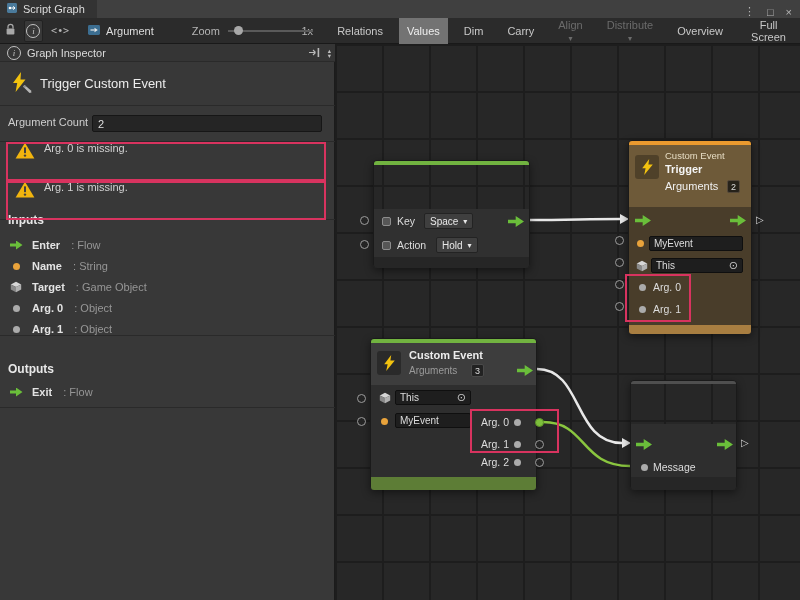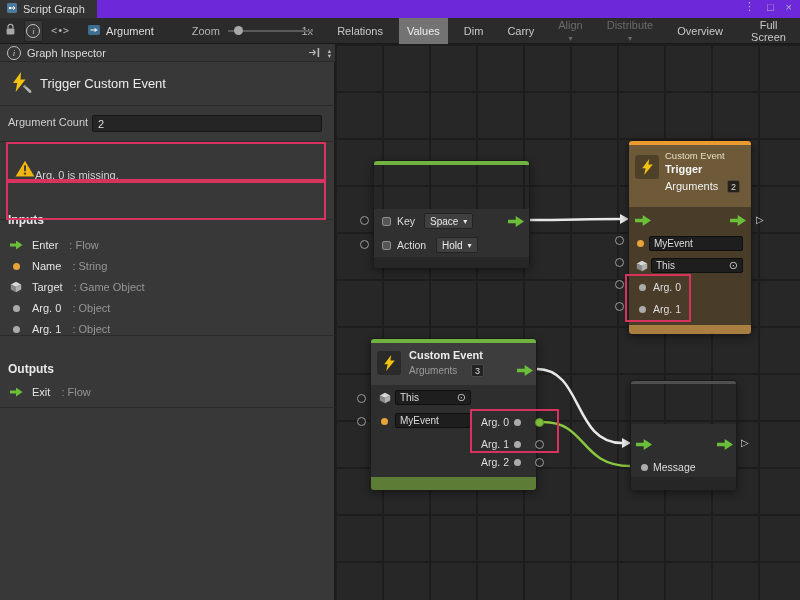--- a/index.html
+++ b/index.html
@@ -1,22 +1,22 @@
 <!DOCTYPE html>
 <html><head>
 <meta charset="utf-8">
 <style>
   html,body{margin:0;padding:0;background:#141414}
   .app{position:relative;width:800px;height:600px;overflow:hidden;
        font-family:"Liberation Sans","DejaVu Sans",sans-serif;color:#ccc;
        background:#202020;user-select:none}
 
   
-  .titlebar{position:absolute;left:0;top:0;width:800px;height:18px;background:#6d28d9;
-            display:flex;align-items:flex-start}
+  .titlebar{position:absolute;left:0;top:0;width:800px;height:18px;background:#404040;
+            display:flex;align-items:flex-end}
   .tab{height:18px;background:#333;display:flex;align-items:center;gap:5px;
        padding:0 12px 0 6px;font-size:11px;color:#ddd}
   .winbtns{margin-left:auto;display:flex;align-items:center;gap:12px;padding-right:8px;
            color:#b5b5b5;font-size:11px}
   .winbtns span{cursor:default}
 
   
   .toolbar{position:absolute;left:0;top:18px;width:800px;height:26px;background:#2b2b2b;
            border-bottom:1px solid #191919;display:flex;align-items:center;
            padding:0 2px 0 5px;gap:8px;box-sizing:border-box;font-size:11px}
@@ -44,26 +44,26 @@
   .isec{position:absolute;left:0;width:335px;border-bottom:1px solid #2a2a2a;box-sizing:border-box}
   .ihead{display:flex;align-items:center;gap:6px;padding:0 4px 0 7px;background:#353535}
   .iheadlbl{color:#dadada;font-size:11px}
   .iheadicons{margin-left:auto;display:flex;align-items:center;gap:7px}
   .ud{display:inline-flex;flex-direction:column;font-size:6.5px;line-height:5px;color:#bdbdbd}
   .unit-title{position:absolute;left:40px;top:14px;font-size:13px;color:#ececec}
   .arglbl{position:absolute;left:8px;top:10px;font-size:11px;color:#cfcfcf}
   .argfield{position:absolute;left:92px;top:9px;width:230px;height:17px;background:#252525;
             border:1px solid #161616;border-radius:2px;color:#dfdfdf;font-size:11px;
             padding:0 5px;line-height:17px;box-sizing:border-box}
-  .warnrow{position:absolute;left:0;width:335px;height:39px;display:flex;align-items:flex-end;padding-left:15px;box-sizing:border-box}
+  .warnrow{position:absolute;left:0;width:335px;height:39px;display:flex;align-items:flex-start;gap:9px;padding-left:15px;box-sizing:border-box}
   .warntext{font-size:11px;color:#d2d2d2}
   .seclbl{position:absolute;left:8px;top:6px;font-size:12px;font-weight:700;color:#e8e8e8}
   .iorow{position:absolute;left:8px;height:16px;display:flex;align-items:center;gap:8px;font-size:11px}
   .ioicon{width:16px;display:flex;justify-content:center;align-items:center}
-  .ioname{color:#e3e3e3;font-weight:400}
+  .ioname{color:#e3e3e3;font-weight:700}
   .iotype{color:#969696;white-space:pre}
   .fi{width:13px;height:9px;background:#6abe3a;
       clip-path:polygon(0 33%,50% 33%,50% 0,100% 50%,50% 100%,50% 67%,0 67%)}
   .dot{width:7px;height:7px;border-radius:50%;display:inline-block;flex:none}
   .dot.orange{background:#e9a33b}
   .dot.lgray{background:#ababab}
   .redrect{position:absolute;border:2px solid #d8335f;box-sizing:border-box;z-index:30;pointer-events:none}
 
   
   .graph{position:absolute;left:335px;top:44px;width:465px;height:556px;background-color:#272727;
@@ -193,20 +193,28 @@
 
     <div class="isec" style="top:98px;height:78px">
       <div class="warnrow" style="top:0">
         <span><svg width="20" height="17" viewBox="0 0 20 17">
               <path d="M10 .8 19.4 16.4H.6Z" fill="#f2b50e"></path>
               <rect x="9" y="5.2" width="2" height="6" rx=".6" fill="#414141"></rect>
               <circle cx="10" cy="13.6" r="1.2" fill="#414141"></circle>
             </svg></span>
         <span class="warntext">Arg. 0 is missing.</span>
       </div>
+      <div class="warnrow" style="top:39px">
+        <span><svg width="20" height="17" viewBox="0 0 20 17">
+              <path d="M10 .8 19.4 16.4H.6Z" fill="#f2b50e"></path>
+              <rect x="9" y="5.2" width="2" height="6" rx=".6" fill="#414141"></rect>
+              <circle cx="10" cy="13.6" r="1.2" fill="#414141"></circle>
+            </svg></span>
+        <span class="warntext">Arg. 1 is missing.</span>
+      </div>
     </div>
 
     <div class="isec" style="top:163px;height:129px">
       <div class="seclbl">Inputs</div>
       <div class="iorow" style="top:30px">
         <span class="ioicon">
             <span class="fi"></span>
           </span>
         <span class="ioname">Enter</span>
           <span class="iotype"> : Flow</span>

